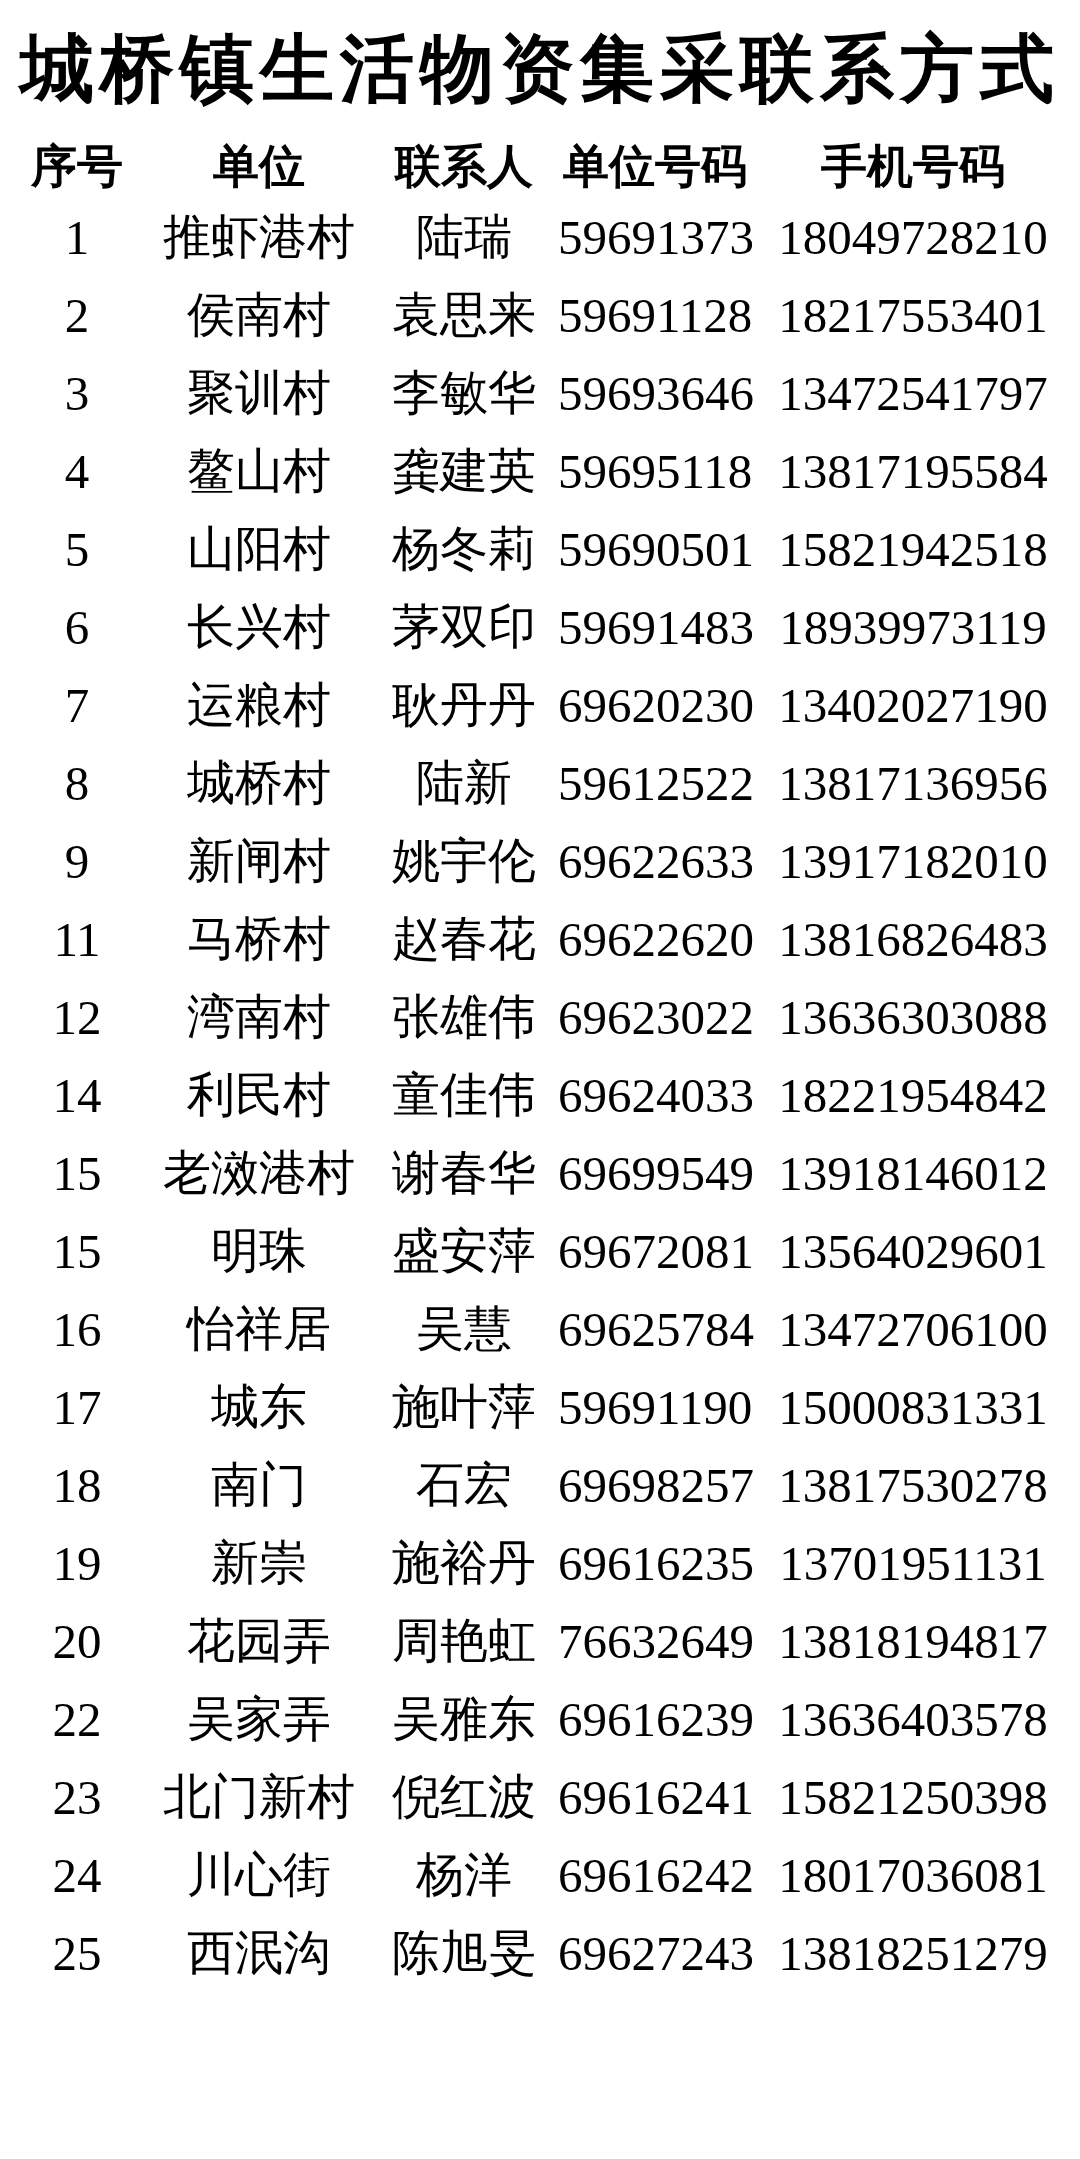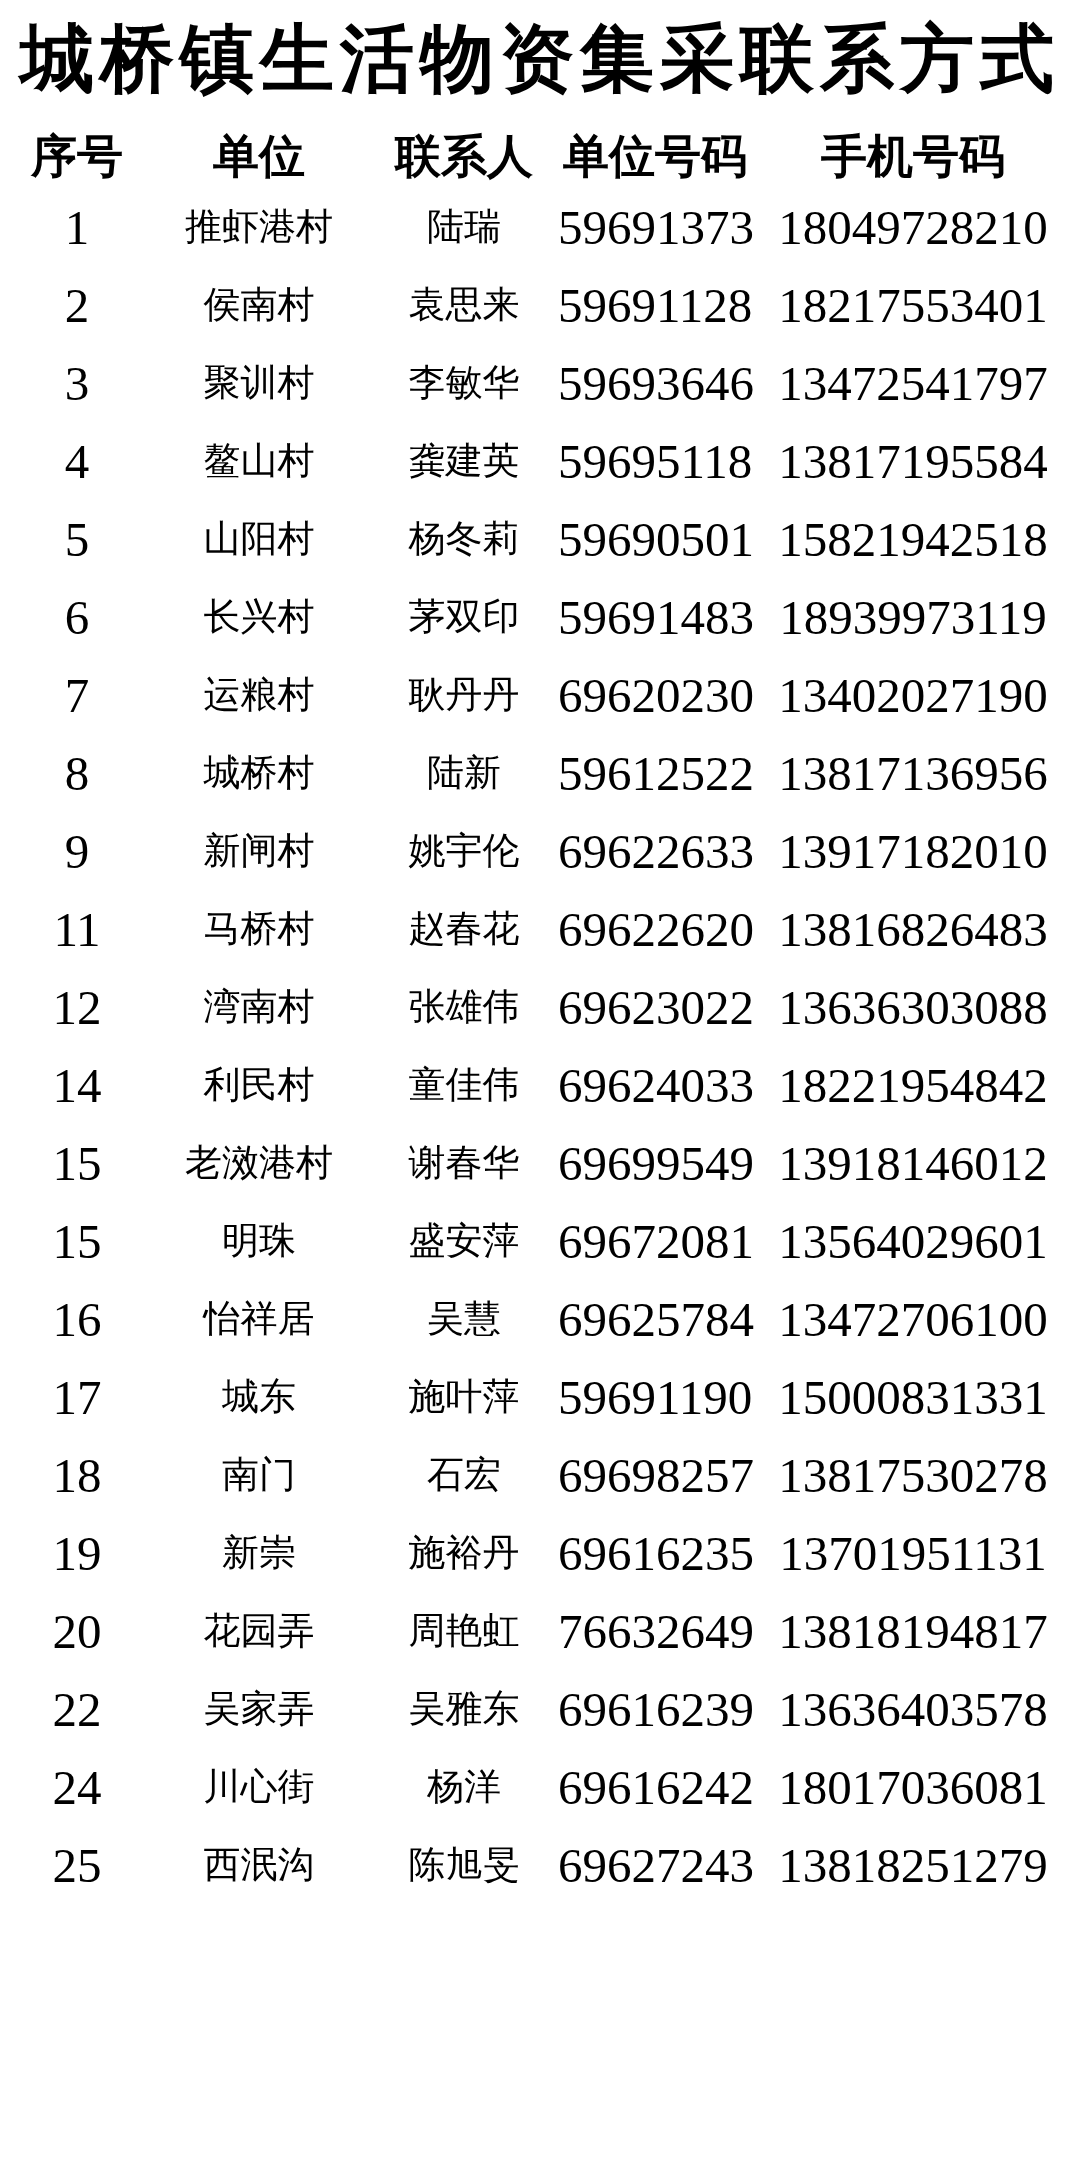--- a/index.html
+++ b/index.html
@@ -5,21 +5,21 @@
   html, body { margin: 0; padding: 0; }
   body {
     width: 1080px;
     height: 2159px;
     background: #ffffff;
     color: #000000;
     font-family: "Liberation Sans", sans-serif;
     overflow: hidden;
   }
   .title {
-    padding-top: 10px;
+    padding-top: 20px;
     text-align: center;
     font-size: 74px;
     font-weight: 700;
     letter-spacing: 6px;
     white-space: nowrap;
   }
   table.contact {
     width: 1068px;
     margin: 16px 0 0 6px;
     border-collapse: collapse;
@@ -36,21 +36,21 @@
   }
   table.contact td {
     text-align: center;
     vertical-align: middle;
     height: 78px;
     padding: 0;
     white-space: nowrap;
   }
   td.cjk {
     font-family: Liberation Serif, serif;
-    font-size: 37px;
+    font-size: 48px;
   }
   td.num {
     font-family: "Liberation Serif", "DejaVu Serif", serif;
     font-size: 49px;
   }
 </style>
 </head>
 <body>
 
 <div class="title">城桥镇生活物资集采联系方式</div>
@@ -207,20 +207,27 @@
         <td class="num">13818194817</td>
       </tr>
       <tr>
         <td class="num">22</td>
         <td class="cjk">吴家弄</td>
         <td class="cjk">吴雅东</td>
         <td class="num">69616239</td>
         <td class="num">13636403578</td>
       </tr>
       <tr>
+        <td class="num">23</td>
+        <td class="cjk">北门新村</td>
+        <td class="cjk">倪红波</td>
+        <td class="num">69616241</td>
+        <td class="num">15821250398</td>
+      </tr>
+      <tr>
         <td class="num">24</td>
         <td class="cjk">川心街</td>
         <td class="cjk">杨洋</td>
         <td class="num">69616242</td>
         <td class="num">18017036081</td>
       </tr>
       <tr>
         <td class="num">25</td>
         <td class="cjk">西泯沟</td>
         <td class="cjk">陈旭旻</td>

